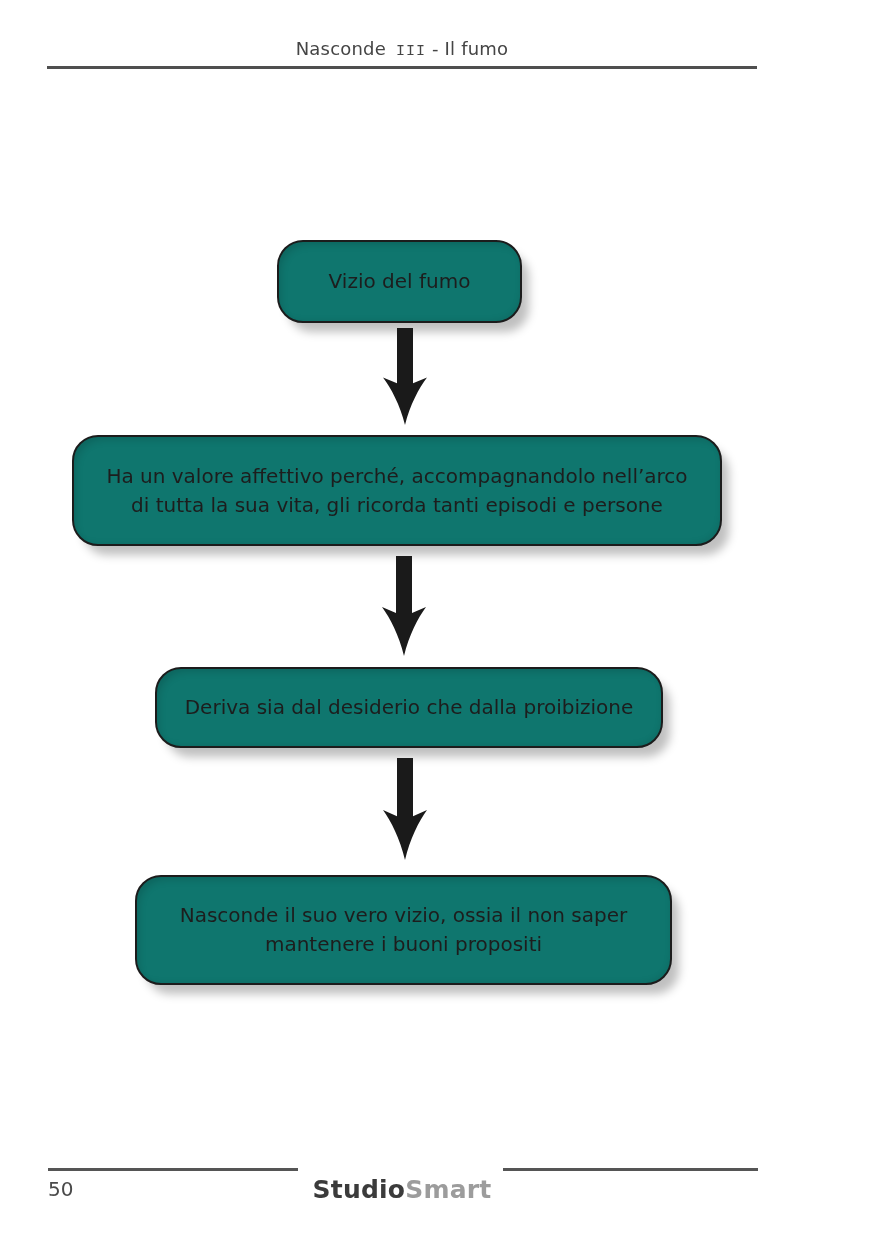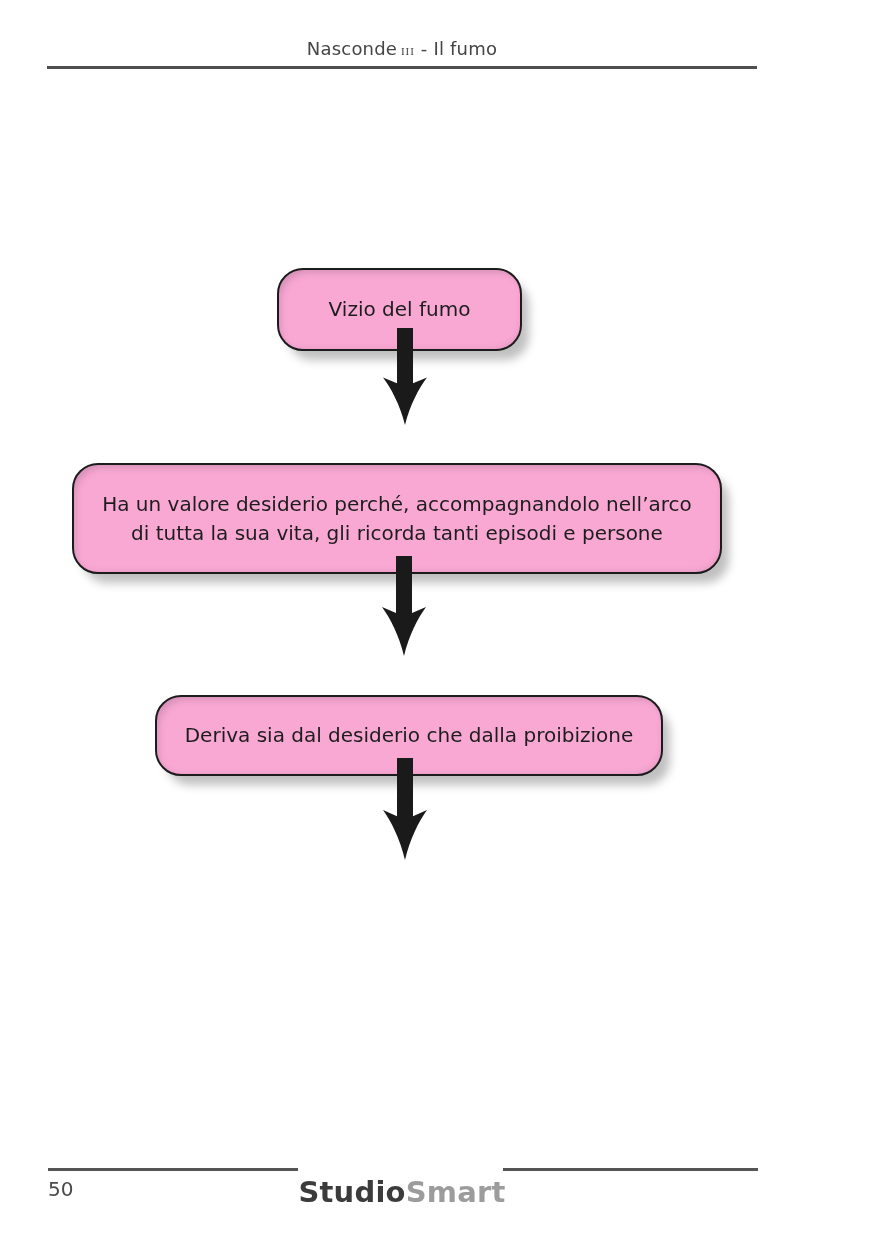--- a/index.html
+++ b/index.html
@@ -17,53 +17,52 @@
     position: absolute;
     top: 38px;
     left: 402px;
     transform: translateX(-50%);
     white-space: nowrap;
     font-size: 18px;
     color: #454545;
     letter-spacing: 0.2px;
   }
   .chapter-numeral {
-    font-family: Liberation Serif, serif;
-    font-size: 11px;
+    font-family: Liberation Mono, monospace;
+    font-size: 15px;
     letter-spacing: 1px;
   }
   .chapter-title { }
   .header-rule {
     position: absolute;
     left: 47px;
     top: 66px;
     width: 710px;
     height: 3px;
     background: #4f4f4f;
   }
 
   
   .node {
     position: absolute;
     box-sizing: border-box;
-    background: #f9a8d4;
+    background: #0f766e;
     border: 2.5px solid #1c1c1c;
     border-radius: 26px;
     box-shadow: 9px 11px 10px -2px rgba(0,0,0,0.25),
                 inset 5px 6px 9px -4px rgba(0,0,0,0.16),
                 inset -3px -4px 7px -4px rgba(0,0,0,0.10);
     display: flex;
     align-items: center;
     justify-content: center;
     text-align: center;
     font-size: 20px;
     line-height: 29px;
     color: #1d1d1d;
     padding: 0 10px;
-    margin-top: 28px;
   }
   .node-text { white-space: pre-line; }
 
   .node-1 { left: 277px; top: 240px;  width: 245px; height: 83px;  }
   .node-2 { left: 72px;  top: 435px;  width: 650px; height: 111px; }
   .node-3 { left: 155px; top: 667px;  width: 508px; height: 81px;  }
   .node-4 { left: 135px; top: 875px;  width: 537px; height: 110px; }
 
   
   .arrow { position: absolute; width: 46px; }
@@ -89,21 +88,21 @@
   .page-number {
     position: absolute;
     left: 48px; top: 1177px;
     font-size: 20px;
     color: #4a4a4a;
   }
   .brand {
     position: absolute;
     left: 402px; top: 1175px;
     transform: translateX(-50%);
-    font-size: 29px;
+    font-size: 25px;
     font-weight: bold;
     letter-spacing: 0.2px;
     white-space: nowrap;
   }
   .brand-primary   { color: #3b3b3b; }
   .brand-secondary { color: #9c9c9c; }
 </style>
 </head>
 <body>
 
@@ -118,40 +117,44 @@
     <div class="node-text">Vizio del fumo</div>
   </div>
 
   <div class="arrow arrow-1">
     <svg viewBox="0 0 46 100" preserveAspectRatio="none" aria-hidden="true">
       <path d="M15 0 L31 0 L31 57 L45 51 C37 62 28 79 23 100 C18 79 9 62 1 51 L15 57 Z"></path>
     </svg>
   </div>
 
   <div class="node node-2">
-    <div class="node-text">Ha un valore desiderio perché, accompagnandolo nell’arco
+    <div class="node-text">Ha un valore affettivo perché, accompagnandolo nell’arco
 di tutta la sua vita, gli ricorda tanti episodi e persone</div>
   </div>
 
   <div class="arrow arrow-2">
     <svg viewBox="0 0 46 100" preserveAspectRatio="none" aria-hidden="true">
       <path d="M15 0 L31 0 L31 57 L45 51 C37 62 28 79 23 100 C18 79 9 62 1 51 L15 57 Z"></path>
     </svg>
   </div>
 
   <div class="node node-3">
     <div class="node-text">Deriva sia dal desiderio che dalla proibizione</div>
   </div>
 
   <div class="arrow arrow-3">
     <svg viewBox="0 0 46 100" preserveAspectRatio="none" aria-hidden="true">
       <path d="M15 0 L31 0 L31 57 L45 51 C37 62 28 79 23 100 C18 79 9 62 1 51 L15 57 Z"></path>
     </svg>
   </div>
 
+  <div class="node node-4">
+    <div class="node-text">Nasconde il suo vero vizio, ossia il non saper
+mantenere i buoni propositi</div>
+  </div>
 
   <div class="footer-rule-left"></div>
   <div class="footer-rule-right"></div>
   <div class="page-number">50</div>
   <div class="brand">
     <span class="brand-primary">Studio</span><span class="brand-secondary">Smart</span>
   </div>
 
 </div>
 

